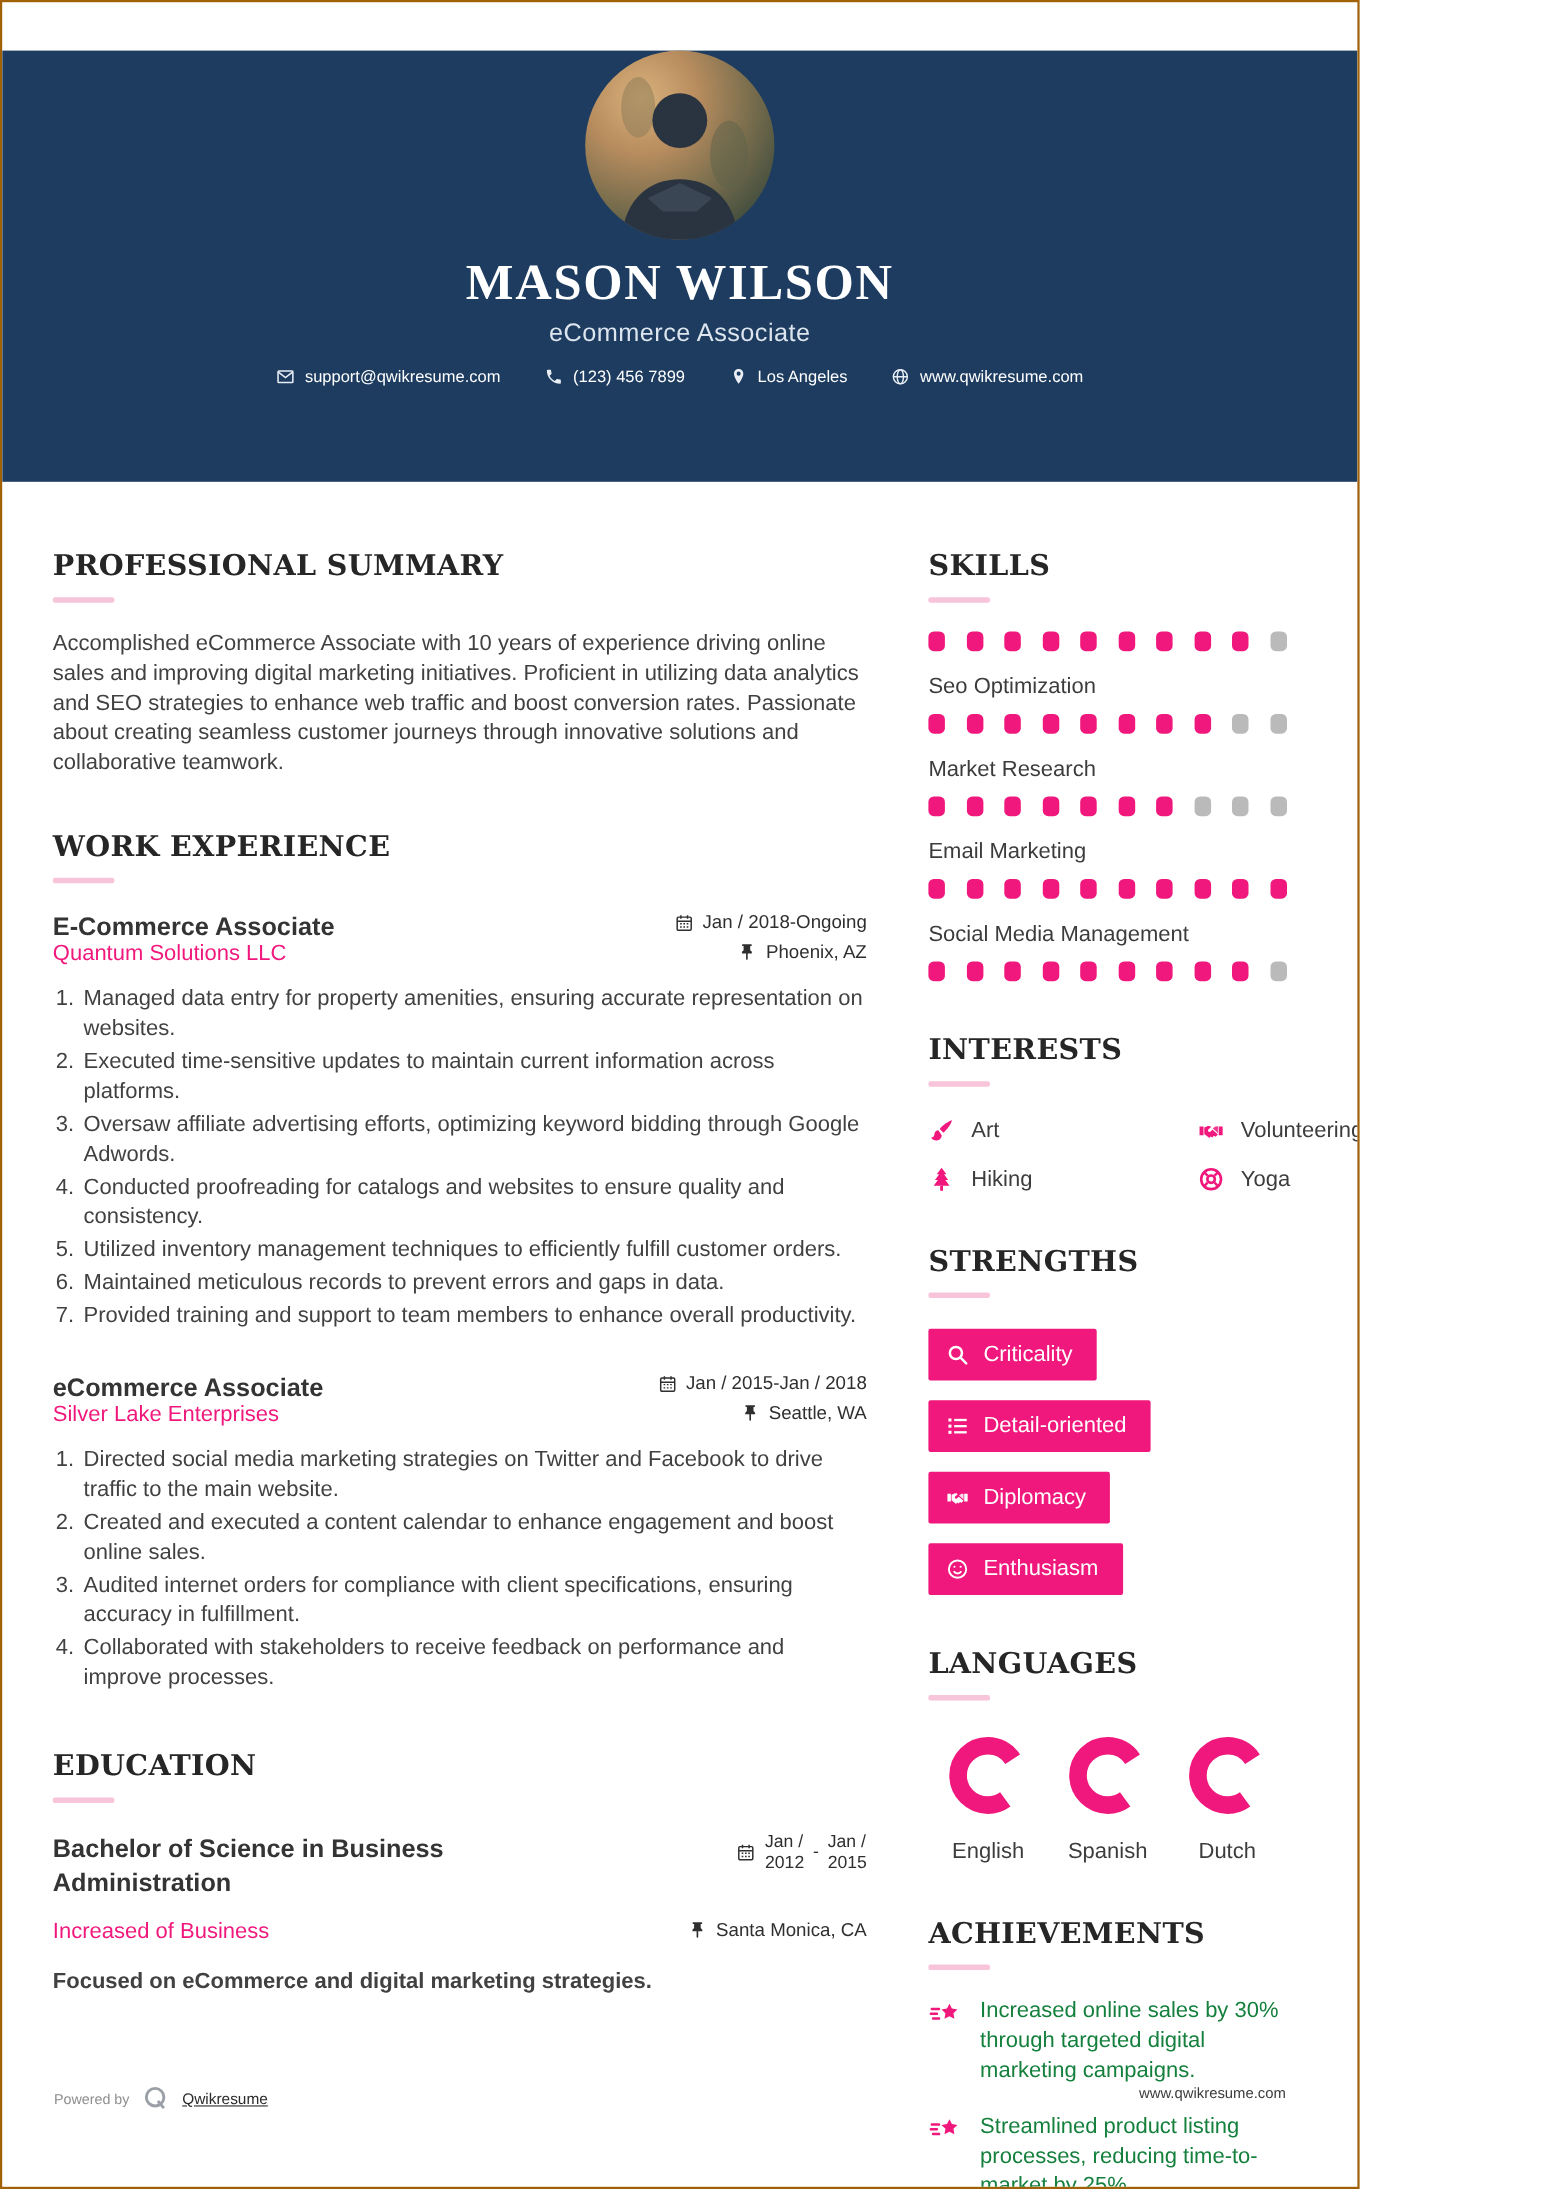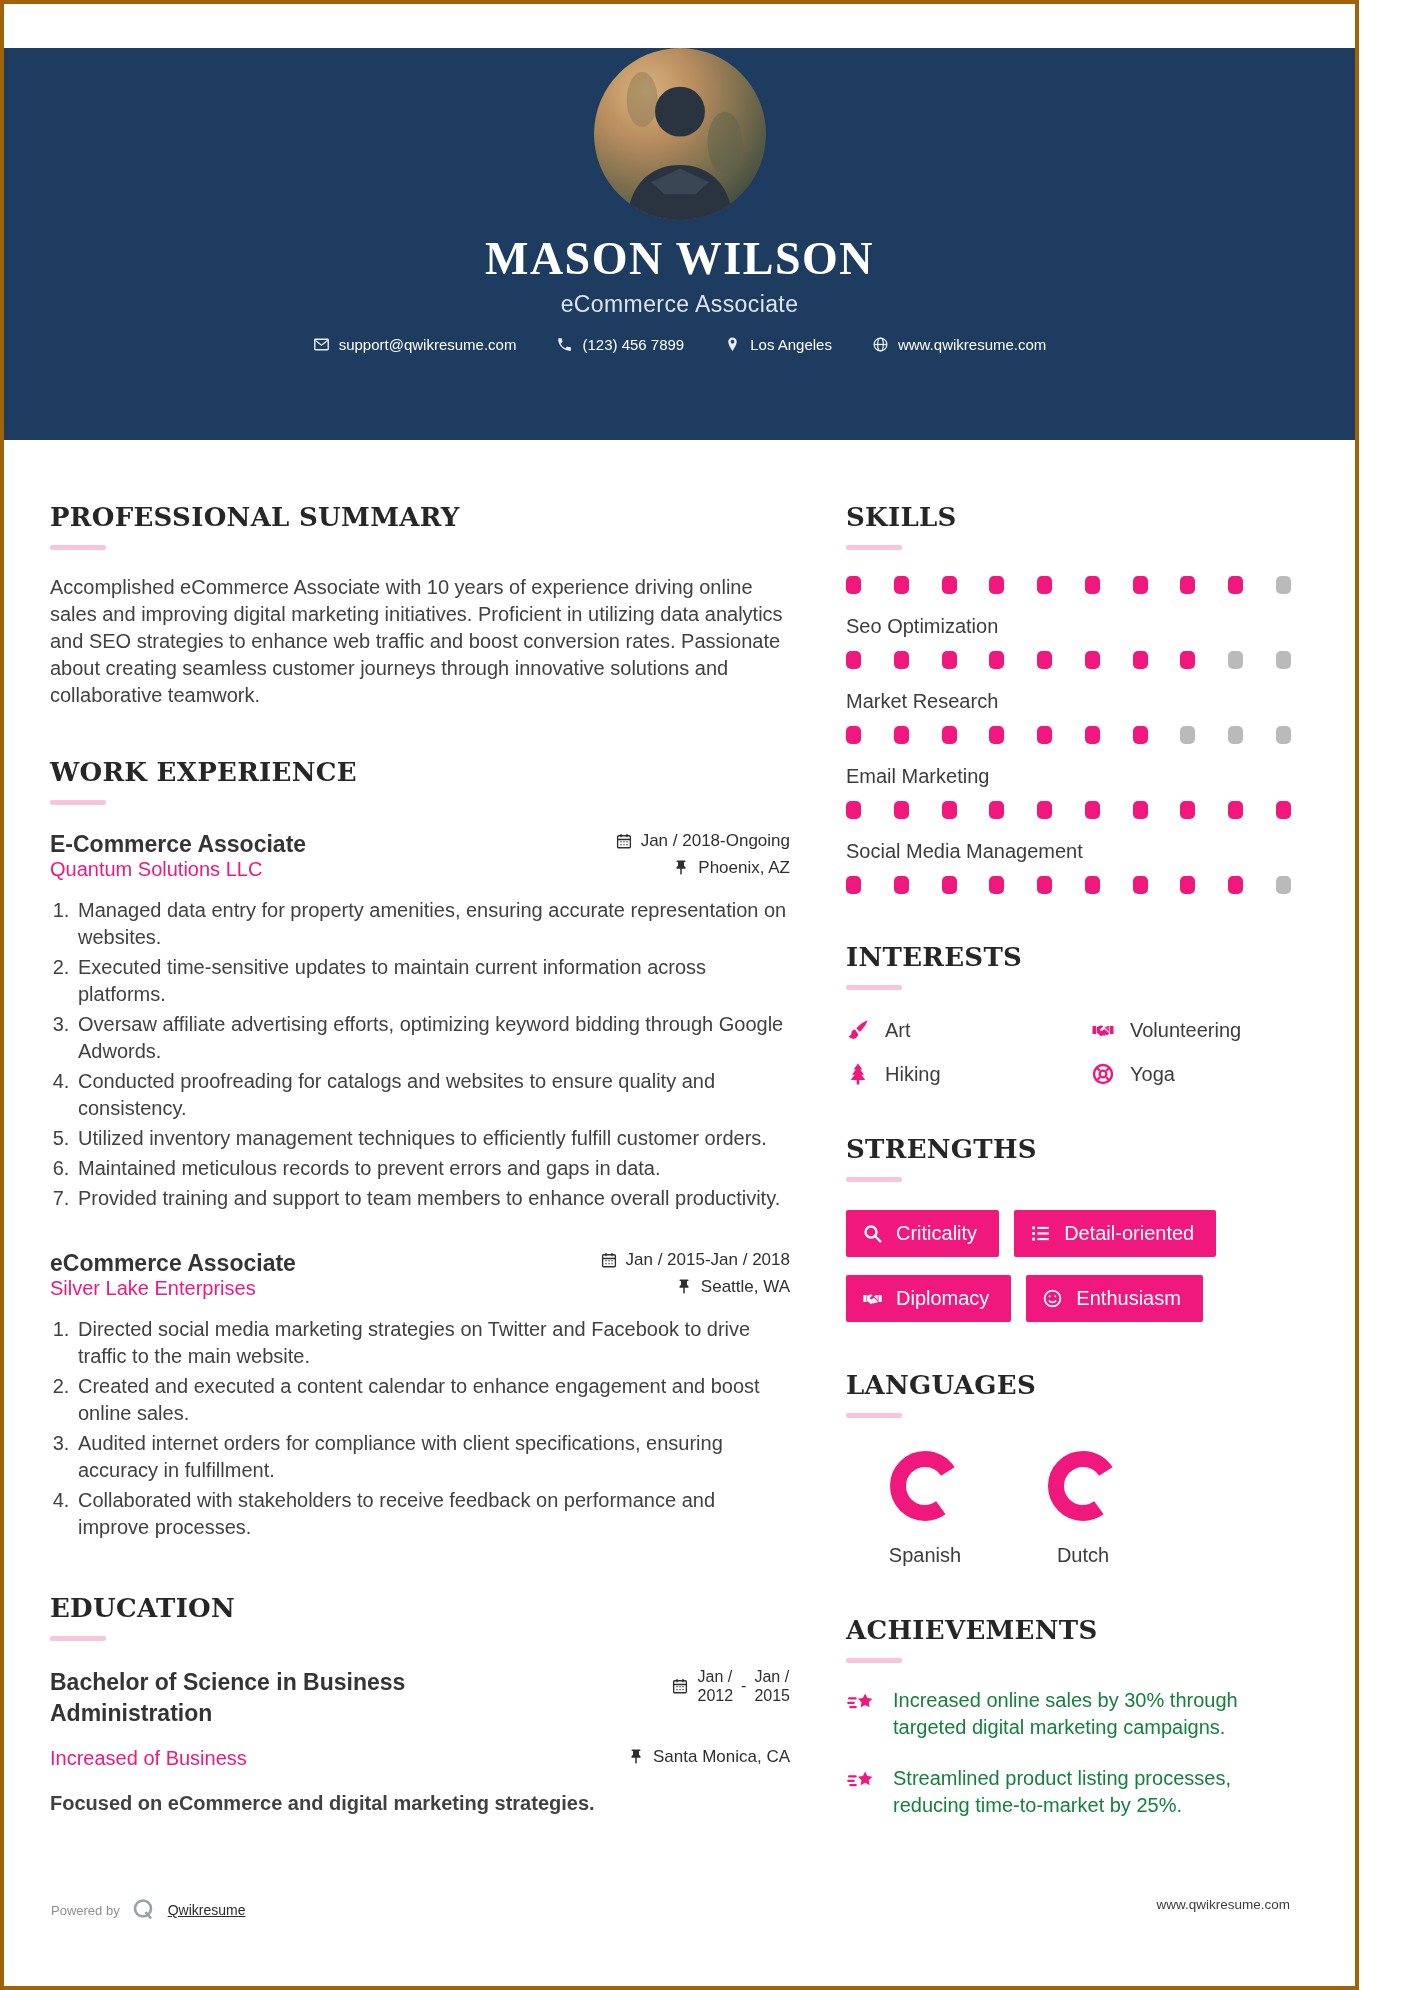--- a/index.html
+++ b/index.html
@@ -4,21 +4,21 @@
 <style>
   :root{
     --accent:#f0187c;
     --header-bg:#1d3c60;
     --underline:#f8c4d9;
     --dot-off:#bababa;
   }
   *{box-sizing:border-box;margin:0;padding:0;}
   html,body{background:#fff;}
   body{font-family:"Liberation Sans",sans-serif;color:#404040;}
-  .page{position:relative;width:1359px;height:1990px;background:#fff;border:4px solid #a16207;overflow:hidden;}
+  .page{position:relative;width:1236px;height:1990px;background:#fff;border:2px solid #a16207;overflow:hidden;}
 
   
   .header{height:392px;background:var(--header-bg);text-align:center;}
   .photo{width:172px;height:172px;border-radius:50%;margin:44px auto 0;position:relative;overflow:hidden;
          background:radial-gradient(circle at 30% 25%,#d8b27c 0%,#b98d5f 28%,#7c6f4e 55%,#46503f 80%,#323c36 100%);}
   .photo svg{position:absolute;left:0;top:0;width:100%;height:100%;}
   .name{margin-top:12px;font-family:"Liberation Serif",serif;font-weight:700;font-size:46px;letter-spacing:1.5px;color:#ffffff;}
   .subtitle{margin-top:6px;font-size:23px;color:#dde5ee;letter-spacing:.4px;}
   .contact{margin-top:18px;display:flex;justify-content:center;align-items:center;gap:40px;}
   .contact .c-item{display:flex;align-items:center;gap:9px;color:#ffffff;font-size:15px;}
@@ -406,20 +406,26 @@
       </div>
 
       <div class="block">
         <div class="sec-head">LANGUAGES</div>
         <div class="rule"></div>
         <div class="langs">
           <div class="lang">
             <svg width="72" height="72" viewBox="0 0 72 72">
                 <circle cx="36" cy="36" r="27" fill="none" stroke-width="16" pathLength="100" stroke-dasharray="76 24" stroke-dashoffset="-15" style="stroke:var(--accent)"></circle>
               </svg>
+            <div class="lang-name">English</div>
+          </div>
+          <div class="lang">
+            <svg width="72" height="72" viewBox="0 0 72 72">
+                <circle cx="36" cy="36" r="27" fill="none" stroke-width="16" pathLength="100" stroke-dasharray="76 24" stroke-dashoffset="-15" style="stroke:var(--accent)"></circle>
+              </svg>
             <div class="lang-name">Spanish</div>
           </div>
           <div class="lang">
             <svg width="72" height="72" viewBox="0 0 72 72">
                 <circle cx="36" cy="36" r="27" fill="none" stroke-width="16" pathLength="100" stroke-dasharray="76 24" stroke-dashoffset="-15" style="stroke:var(--accent)"></circle>
               </svg>
             <div class="lang-name">Dutch</div>
           </div>
         </div>
       </div>

